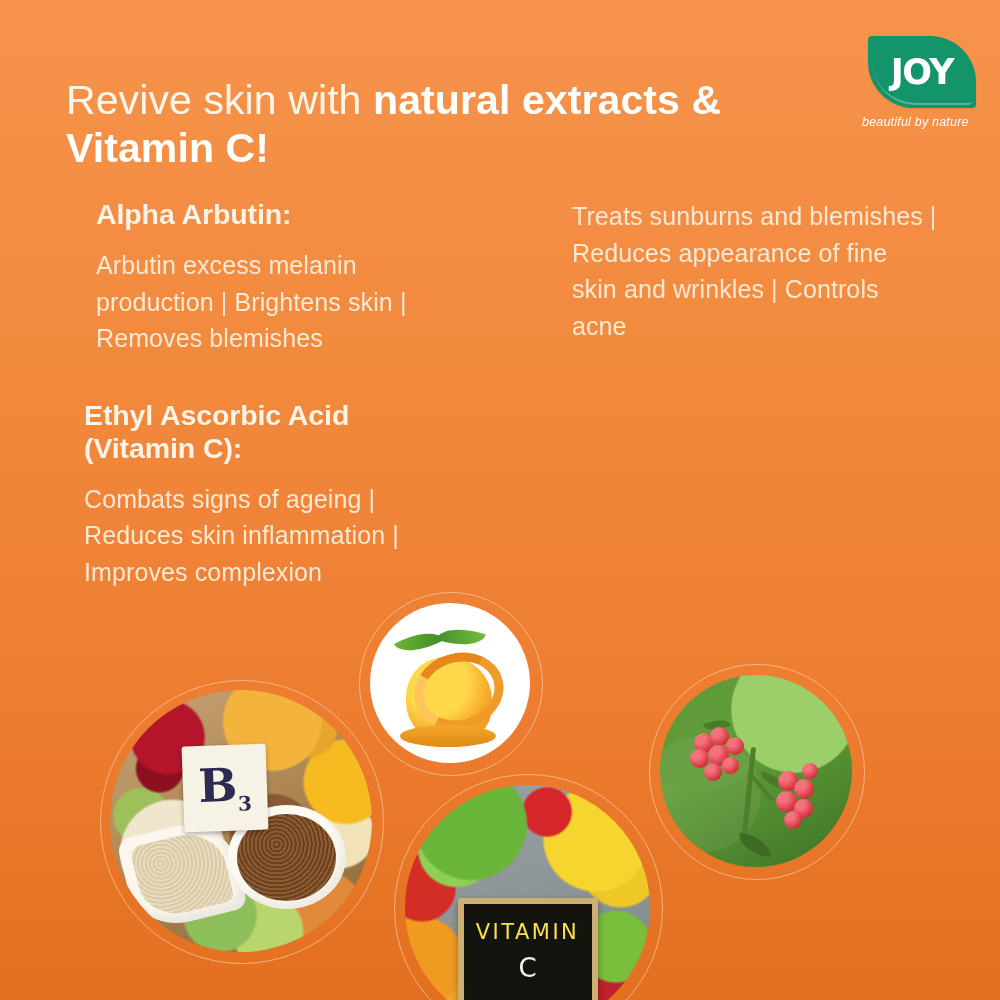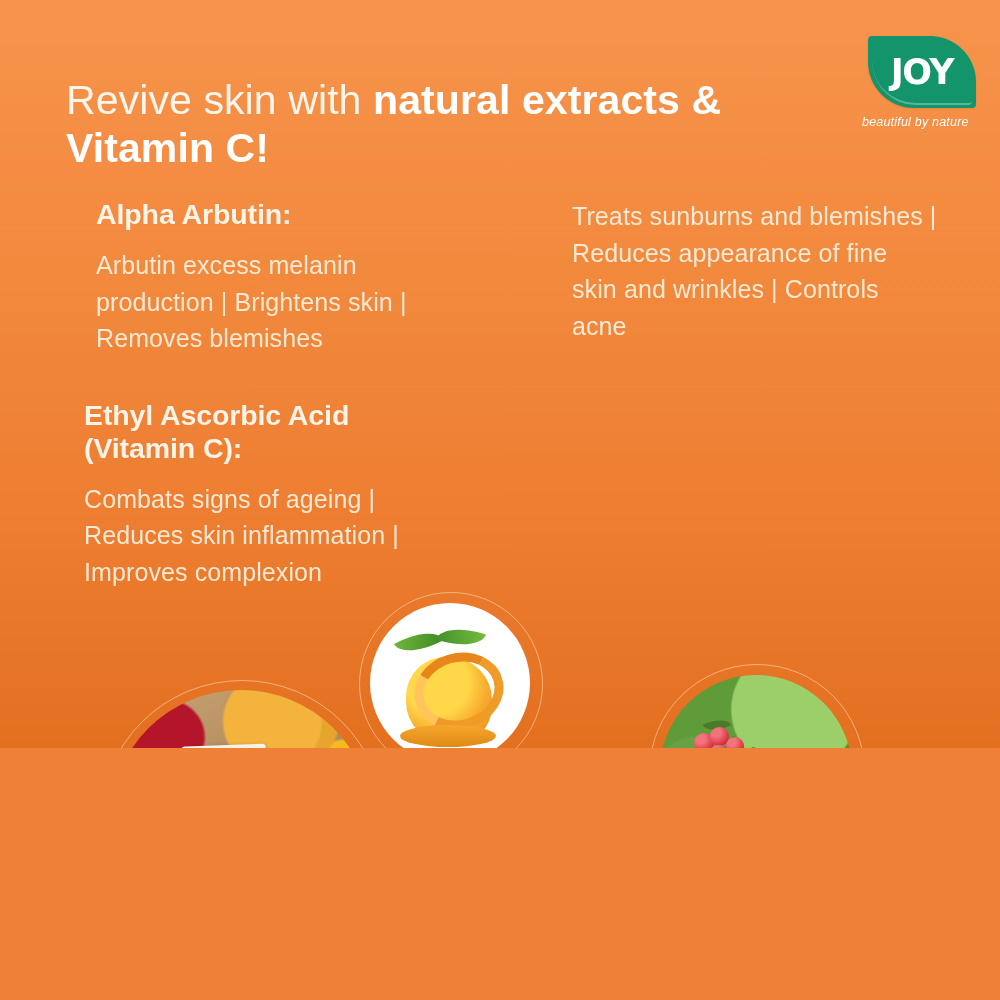--- a/index.html
+++ b/index.html
@@ -2,21 +2,21 @@
 <html><head>
 <meta charset="utf-8">
 <style>
   html,body{margin:0;padding:0;}
   body{
     width:1000px;height:1000px;overflow:hidden;
     font-family:"Liberation Sans","DejaVu Sans",sans-serif;
     background:#ef8038;
   }
   #poster{
-    position:relative;width:1000px;height:748px;overflow:hidden;
+    position:relative;width:1000px;height:1000px;overflow:hidden;
     background:linear-gradient(180deg,#f7934c 0%,#f28a3e 35%,#ed7d31 70%,#e3701f 100%);
   }
 
   
   .logo-block{position:absolute;left:862px;top:36px;width:120px;height:104px;}
   .leaf{
     position:relative;width:108px;height:72px;margin-left:6px;
     background:#14946a;
     border-radius:4px 46px 4px 46px;
     display:flex;align-items:center;justify-content:center;
@@ -138,21 +138,21 @@
       radial-gradient(circle at 68% 94%, #8cc63f 0 12%, transparent 13%),
       radial-gradient(circle at 45% 96%, #5ea32c 0 12%, transparent 13%),
       linear-gradient(160deg,#9aa2a6 0%,#7e868a 100%);
   }
   .chalk{
     position:absolute;left:50%;top:46%;transform:translate(-50%,0);
     width:128px;height:96px;background:#14140f;border:6px solid #cdae73;
     border-radius:3px;box-shadow:0 3px 7px rgba(0,0,0,.35);
     display:flex;flex-direction:column;align-items:center;justify-content:center;
   }
-  .chalk .l1{color:#737373;font-size:21px;letter-spacing:2.5px;line-height:1;
+  .chalk .l1{color:#fde047;font-size:21px;letter-spacing:2.5px;line-height:1;
     font-family:"DejaVu Sans","Liberation Sans",sans-serif;}
   .chalk .l2{color:#f2f2ee;font-size:26px;margin-top:12px;line-height:1;
     font-family:"DejaVu Sans","Liberation Sans",sans-serif;}
 
   
   #circle-berries{left:660px;top:675px;width:192px;height:192px;
     background:
       radial-gradient(circle at 22% 62%, rgba(255,255,255,.06) 0 30%, transparent 31%),
       radial-gradient(circle at 70% 18%, #9ccf6a 0 30%, transparent 31%),
       radial-gradient(circle at 20% 20%, #5f9b39 0 35%, transparent 36%),

